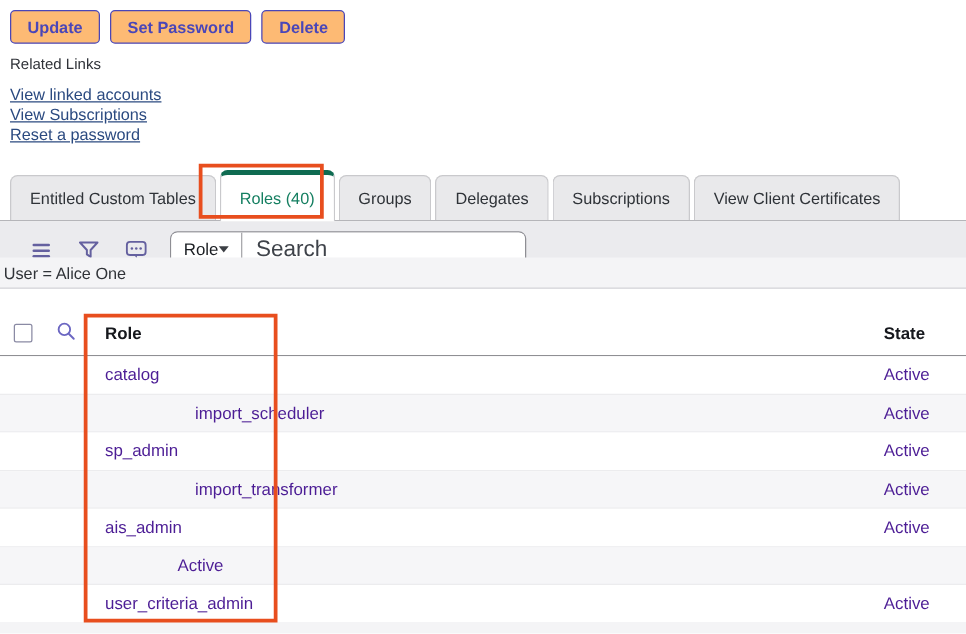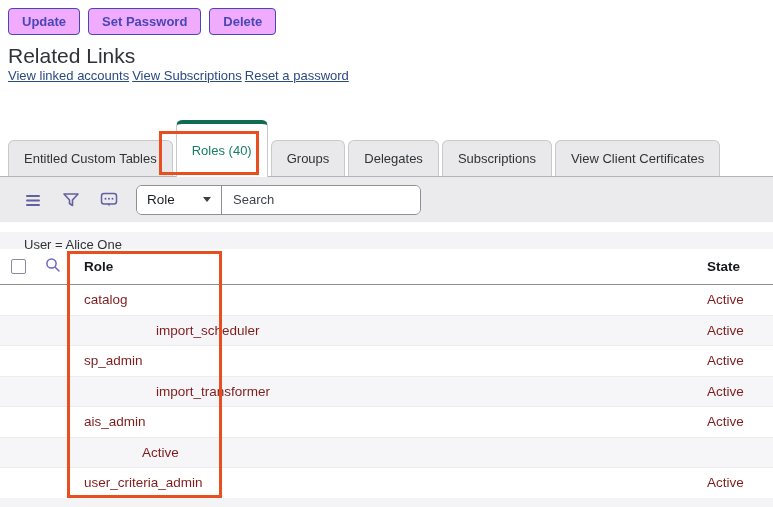--- a/index.html
+++ b/index.html
@@ -11,35 +11,35 @@
   .screen {
     position:relative;
     width:773px; height:507px;
     background:#fff;
     overflow:hidden;
   }
 
   
   .actions-row { position:absolute; top:8px; left:8px; display:flex; gap:8px; }
   .btn {
-    background:#f0abfc;
+    background:#fdba74;
     border:1px solid #4a46b8;
     color:#4a46b8;
     font-weight:bold;
     font-size:13px;
     padding:5px 13px;
     border-radius:4px;
     font-family:inherit;
     cursor:pointer;
     line-height:15px;
   }
 
   
-  .related-title { position:absolute; top:44px; left:8px; font-size:21px; font-weight:400; color:#2f3238; }
-  .related-links { position:absolute; top:69px; left:8px; display:flex; flex-direction:row; gap:3px; }
+  .related-title { position:absolute; top:44px; left:8px; font-size:12px; font-weight:400; color:#2f3238; }
+  .related-links { position:absolute; top:69px; left:8px; display:flex; flex-direction:column; gap:3px; }
   .related-links a {
     color:#2b4a80;
     font-size:13px;
     text-decoration:underline;
     line-height:13px;
   }
 
   
   .tabbar {
     position:absolute; top:136px; left:0; right:0; height:41px;
@@ -58,21 +58,21 @@
     margin-right:3px;
     font-size:13px;
     color:#2f3338;
     display:flex; align-items:center;
     cursor:pointer;
     white-space:nowrap;
   }
   .tab.active {
     background:#fff;
     color:#157f61;
-    height:57px;
+    height:41px;
     border-top:4px solid #0f6b51;
     margin-bottom:-1px;
     z-index:2;
   }
 
   
   .toolbar {
     position:absolute; top:177px; left:0; right:0; height:46px;
     background:#ebebee;
     display:flex; align-items:center;
@@ -108,34 +108,34 @@
   .caret-down {
     width:0; height:0;
     border-left:4px solid transparent;
     border-right:4px solid transparent;
     border-top:5px solid #3c3f45;
   }
   .combo-input {
     flex:1;
     border:none; outline:none;
     font-family:inherit;
-    font-size:13px;
+    font-size:18px;
     padding:0 11px;
     color:#1a1d22;
     background:#fff;
   }
   .combo-input::placeholder { color:#3f434a; opacity:1; }
 
   
   .breadcrumb-row {
-    position:absolute; top:232px; left:0; right:0; height:25px;
+    position:absolute; top:206px; left:0; right:0; height:25px;
     background:#f4f4f6;
     border-bottom:1px solid #d4d4d8;
     display:flex; align-items:center;
-    padding-left:24px;
+    padding-left:3px;
   }
   .breadcrumb-row a { font-size:13px; color:#303338; text-decoration:none; }
 
   
   .grid-table { position:absolute; top:249px; left:0; right:0; }
   .trow {
     display:grid;
     grid-template-columns:36px 34px 1fr 66px;
     align-items:center;
     height:30.5px;
@@ -145,21 +145,21 @@
   }
   .trow.head {
     height:36px;
     border-bottom:1px solid #8f8f93;
     background:#fff;
   }
   .trow.stripe { background:#f6f6f8;gap:36px; }
   .cell-role { padding-left:14px; }
   .cell-state { padding-left:0; }
   .trow.head .cell-role, .trow.head .cell-state { font-weight:bold; color:#16181d; }
-  .trow a { color:#7f1d1d; text-decoration:none;text-align:center; }
+  .trow a { color:#4c1d95; text-decoration:none;text-align:center; }
   .cell-check { display:flex; justify-content:center; }
   .checkbox {
     width:15px; height:15px;
     border:1px solid #8a8aa4;
     border-radius:2px;
     background:#fff;
     cursor:pointer;
   }
   .cell-search { display:flex; justify-content:center; }
   .bottom-stripe {

